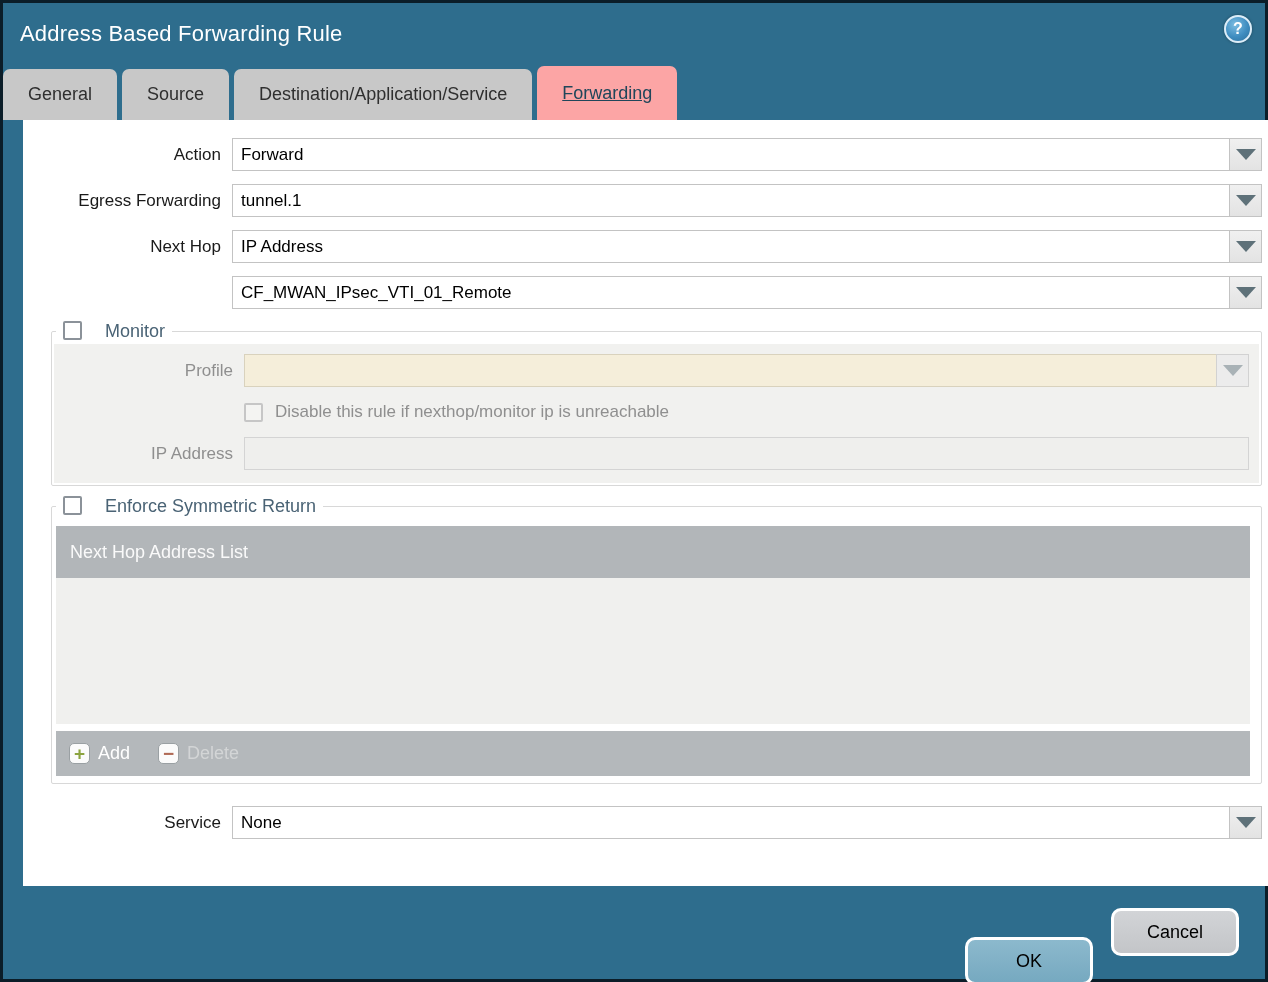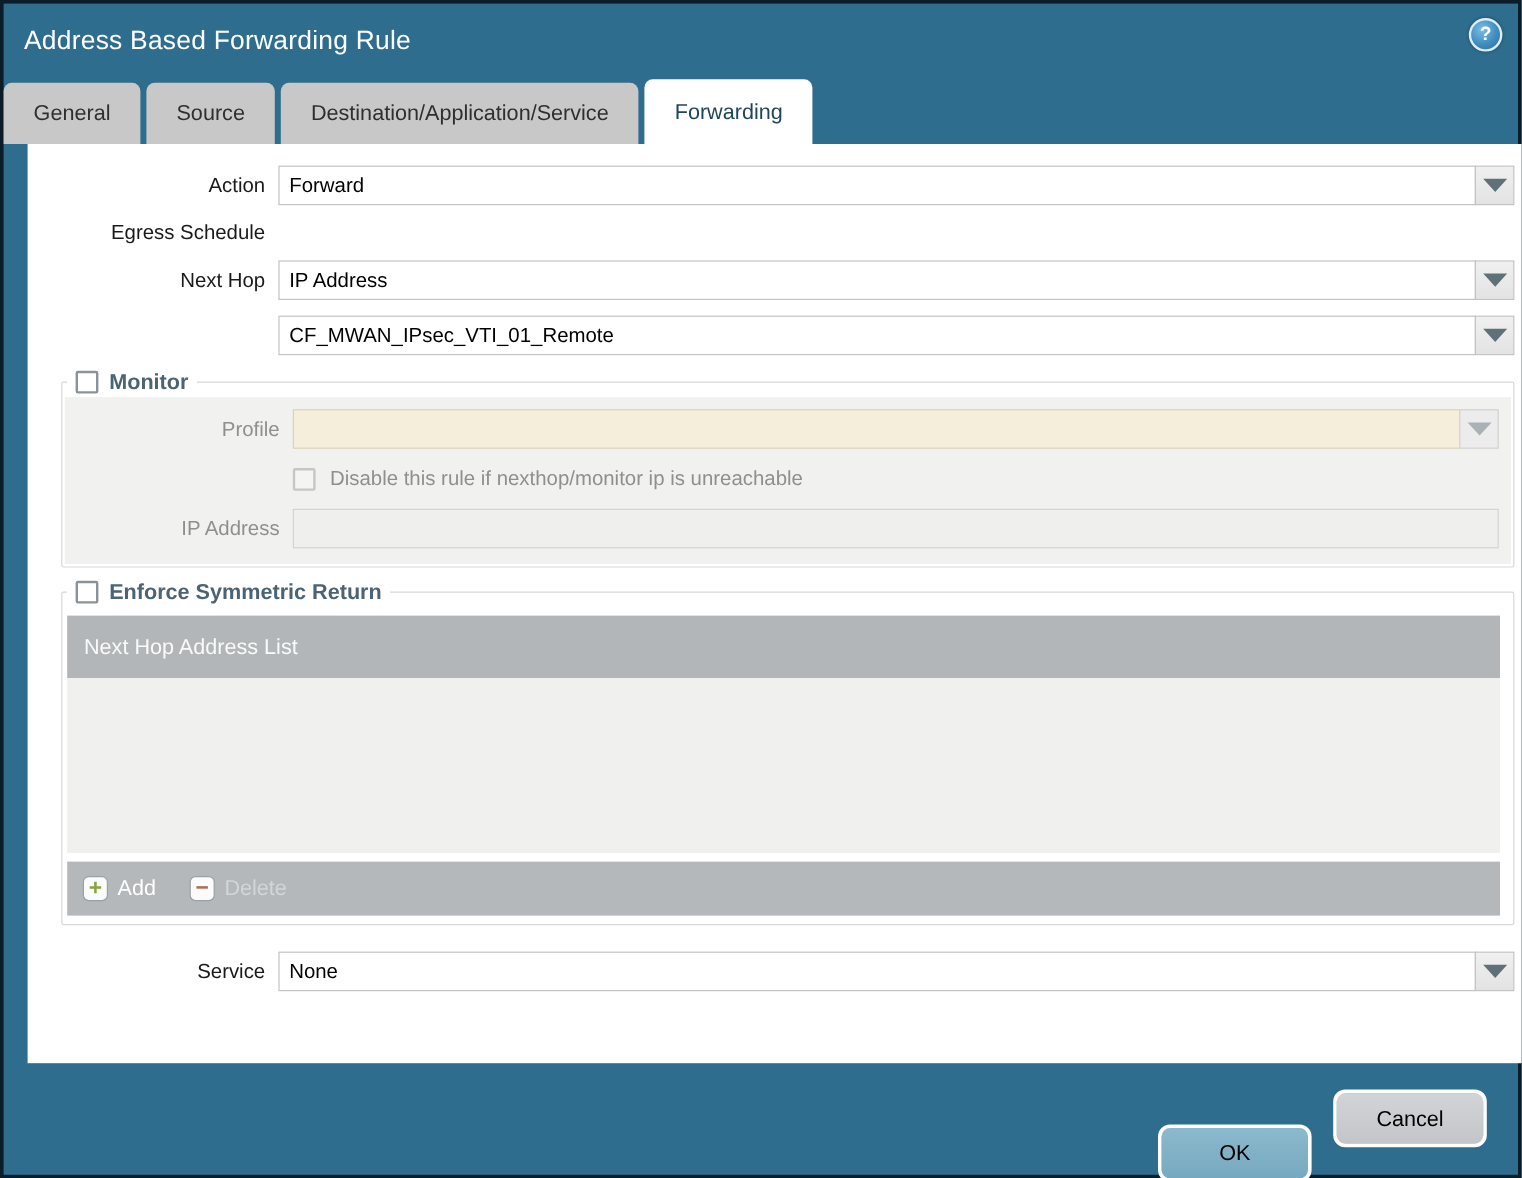--- a/index.html
+++ b/index.html
@@ -45,24 +45,25 @@
     background: #c8c8c8;
     color: #2f2f2f;
     font-size: 18px;
     padding: 0 25px;
     height: 51px; line-height: 51px;
     border-radius: 7px 7px 0 0;
     white-space: nowrap;
     cursor: pointer;
   }
   .tab.active {
-    background: #ffffff;
+    background: #fca5a5;
     color: #20465a;
     height: 54px; line-height: 54px;
     cursor: default;
+    text-decoration: underline;
   }
 
   
   .content {
     position: absolute;
     left: 8px; top: 117px;
     width: 1251px; height: 766px;
     background: #ffffff;
     overflow: hidden;
     margin-left: 12px;
@@ -98,23 +99,23 @@
   }
   .arr.dim { border-top-color: #a9b2b6; }
 
   
   fieldset.group {
     border: 1px solid #d8d8d8; border-radius: 2px;
     margin: 12px 12px 0 28px; padding: 2px;
   }
   fieldset.group.sym { margin-top: 10px; }
   legend {
-    display: flex; align-items: center; gap: 9px;
+    display: flex; gap: 23px;
     padding: 0 7px; margin-left: 2px;
-    font-size: 18px; font-weight: bold; color: #4a6375;
+    font-size: 18px; font-weight: normal; color: #4a6375;
   }
   .cb {
     width: 19px; height: 19px;
     background: #ffffff;
     border: 2px solid #8b9299; border-radius: 2px;
     cursor: pointer; flex-shrink: 0;
   }
   .cb.disabled { border-color: #c6c6c6; background: #f4f4f2; cursor: default; }
 
   
@@ -207,21 +208,27 @@
       <div class="lbl">Action</div>
       <div class="combo">
         <input type="text" value="Forward" style="">
         <div class="ddbtn">
           <div class="arr"></div>
         </div>
       </div>
     </div>
 
     <div class="row">
-      <div class="lbl">Egress Schedule</div>
+      <div class="lbl">Egress Forwarding</div>
+      <div class="combo">
+        <input type="text" value="tunnel.1" style="">
+        <div class="ddbtn">
+          <div class="arr"></div>
+        </div>
+      </div>
     </div>
 
     <div class="row">
       <div class="lbl">Next Hop</div>
       <div class="combo">
         <input type="text" value="IP Address" style="">
         <div class="ddbtn">
           <div class="arr"></div>
         </div>
       </div>

